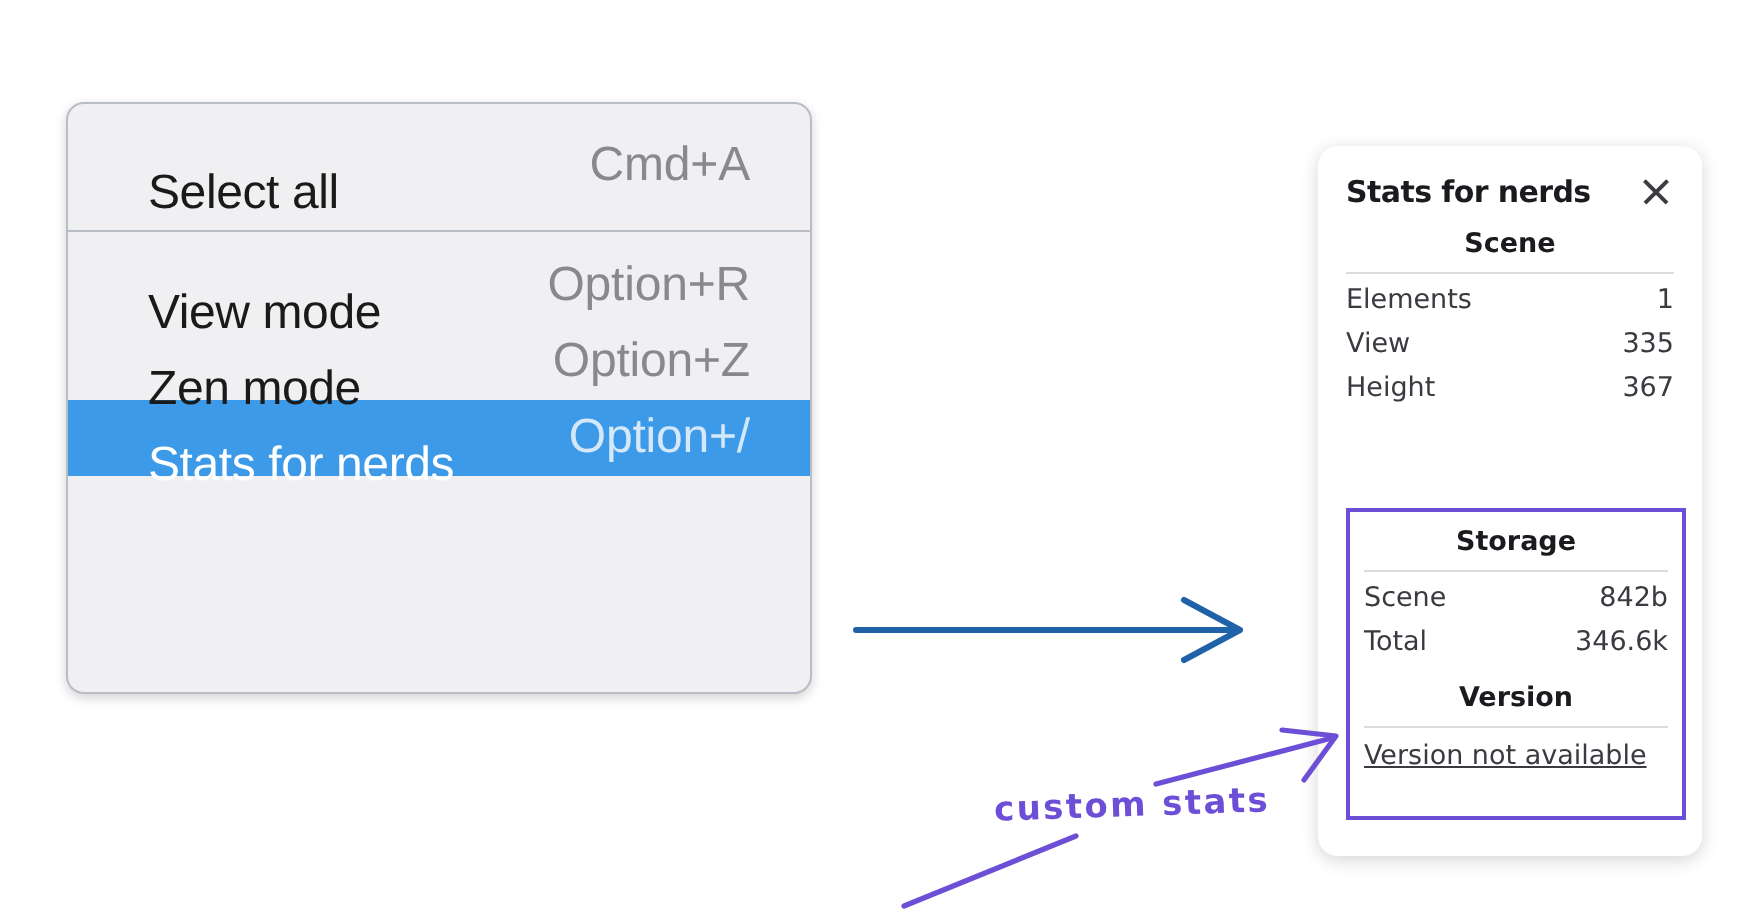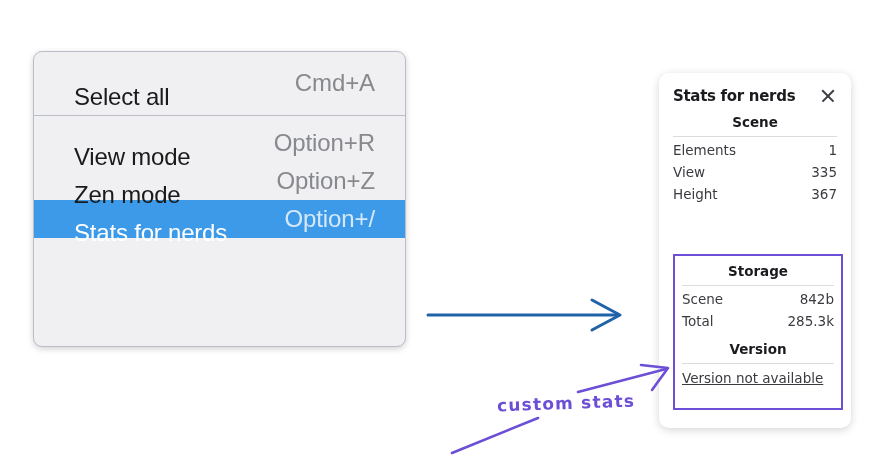--- a/index.html
+++ b/index.html
@@ -238,21 +238,21 @@
 
   <div id="custom-stats-inner">
     <div class="sp-section-title">Storage</div>
     <div class="sp-rule"></div>
     <div class="sp-row">
       <span class="sp-key">Scene</span>
       <span class="sp-val">842b</span>
     </div>
     <div class="sp-row">
       <span class="sp-key">Total</span>
-      <span class="sp-val">285.3k</span>
+      <span class="sp-val">346.6k</span>
     </div>
     <div class="sp-section-title">Version</div>
     <div class="sp-rule"></div>
     <div class="sp-note">Version not available</div>
   </div>
 
   <div id="custom-stats-box"></div>
 </div>
 
 <svg id="annotations" viewBox="0 0 873 461">

